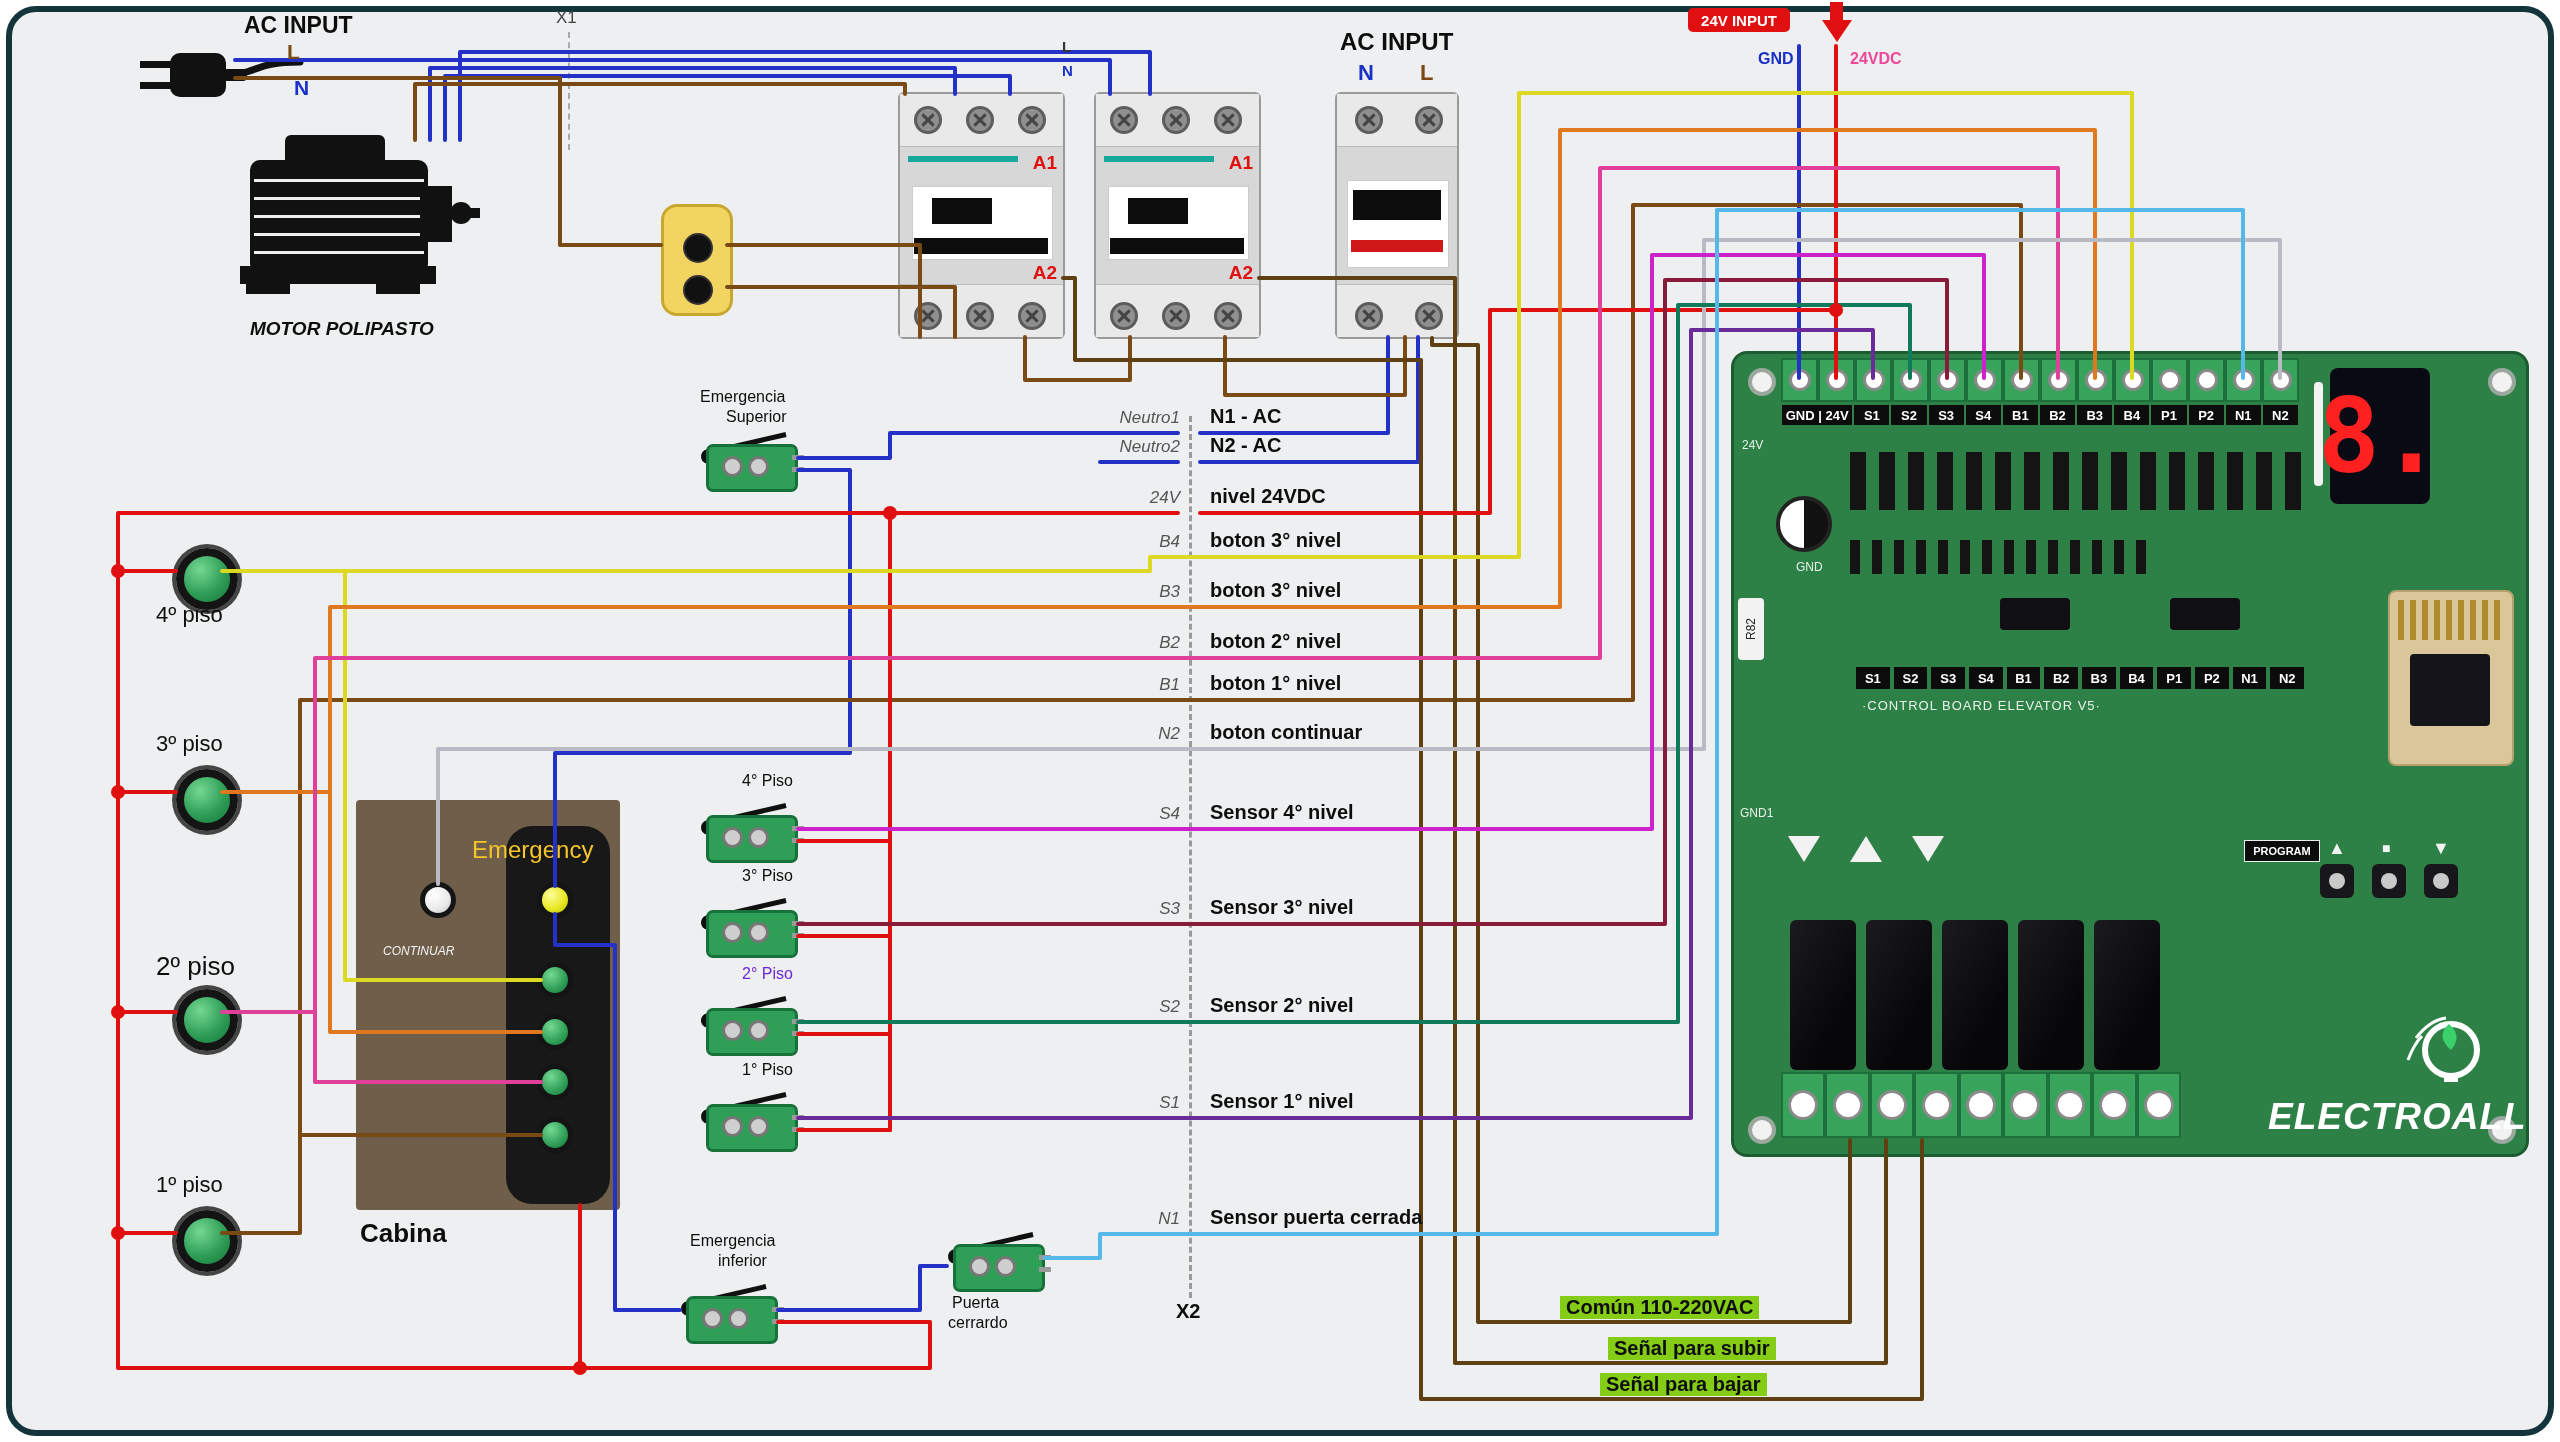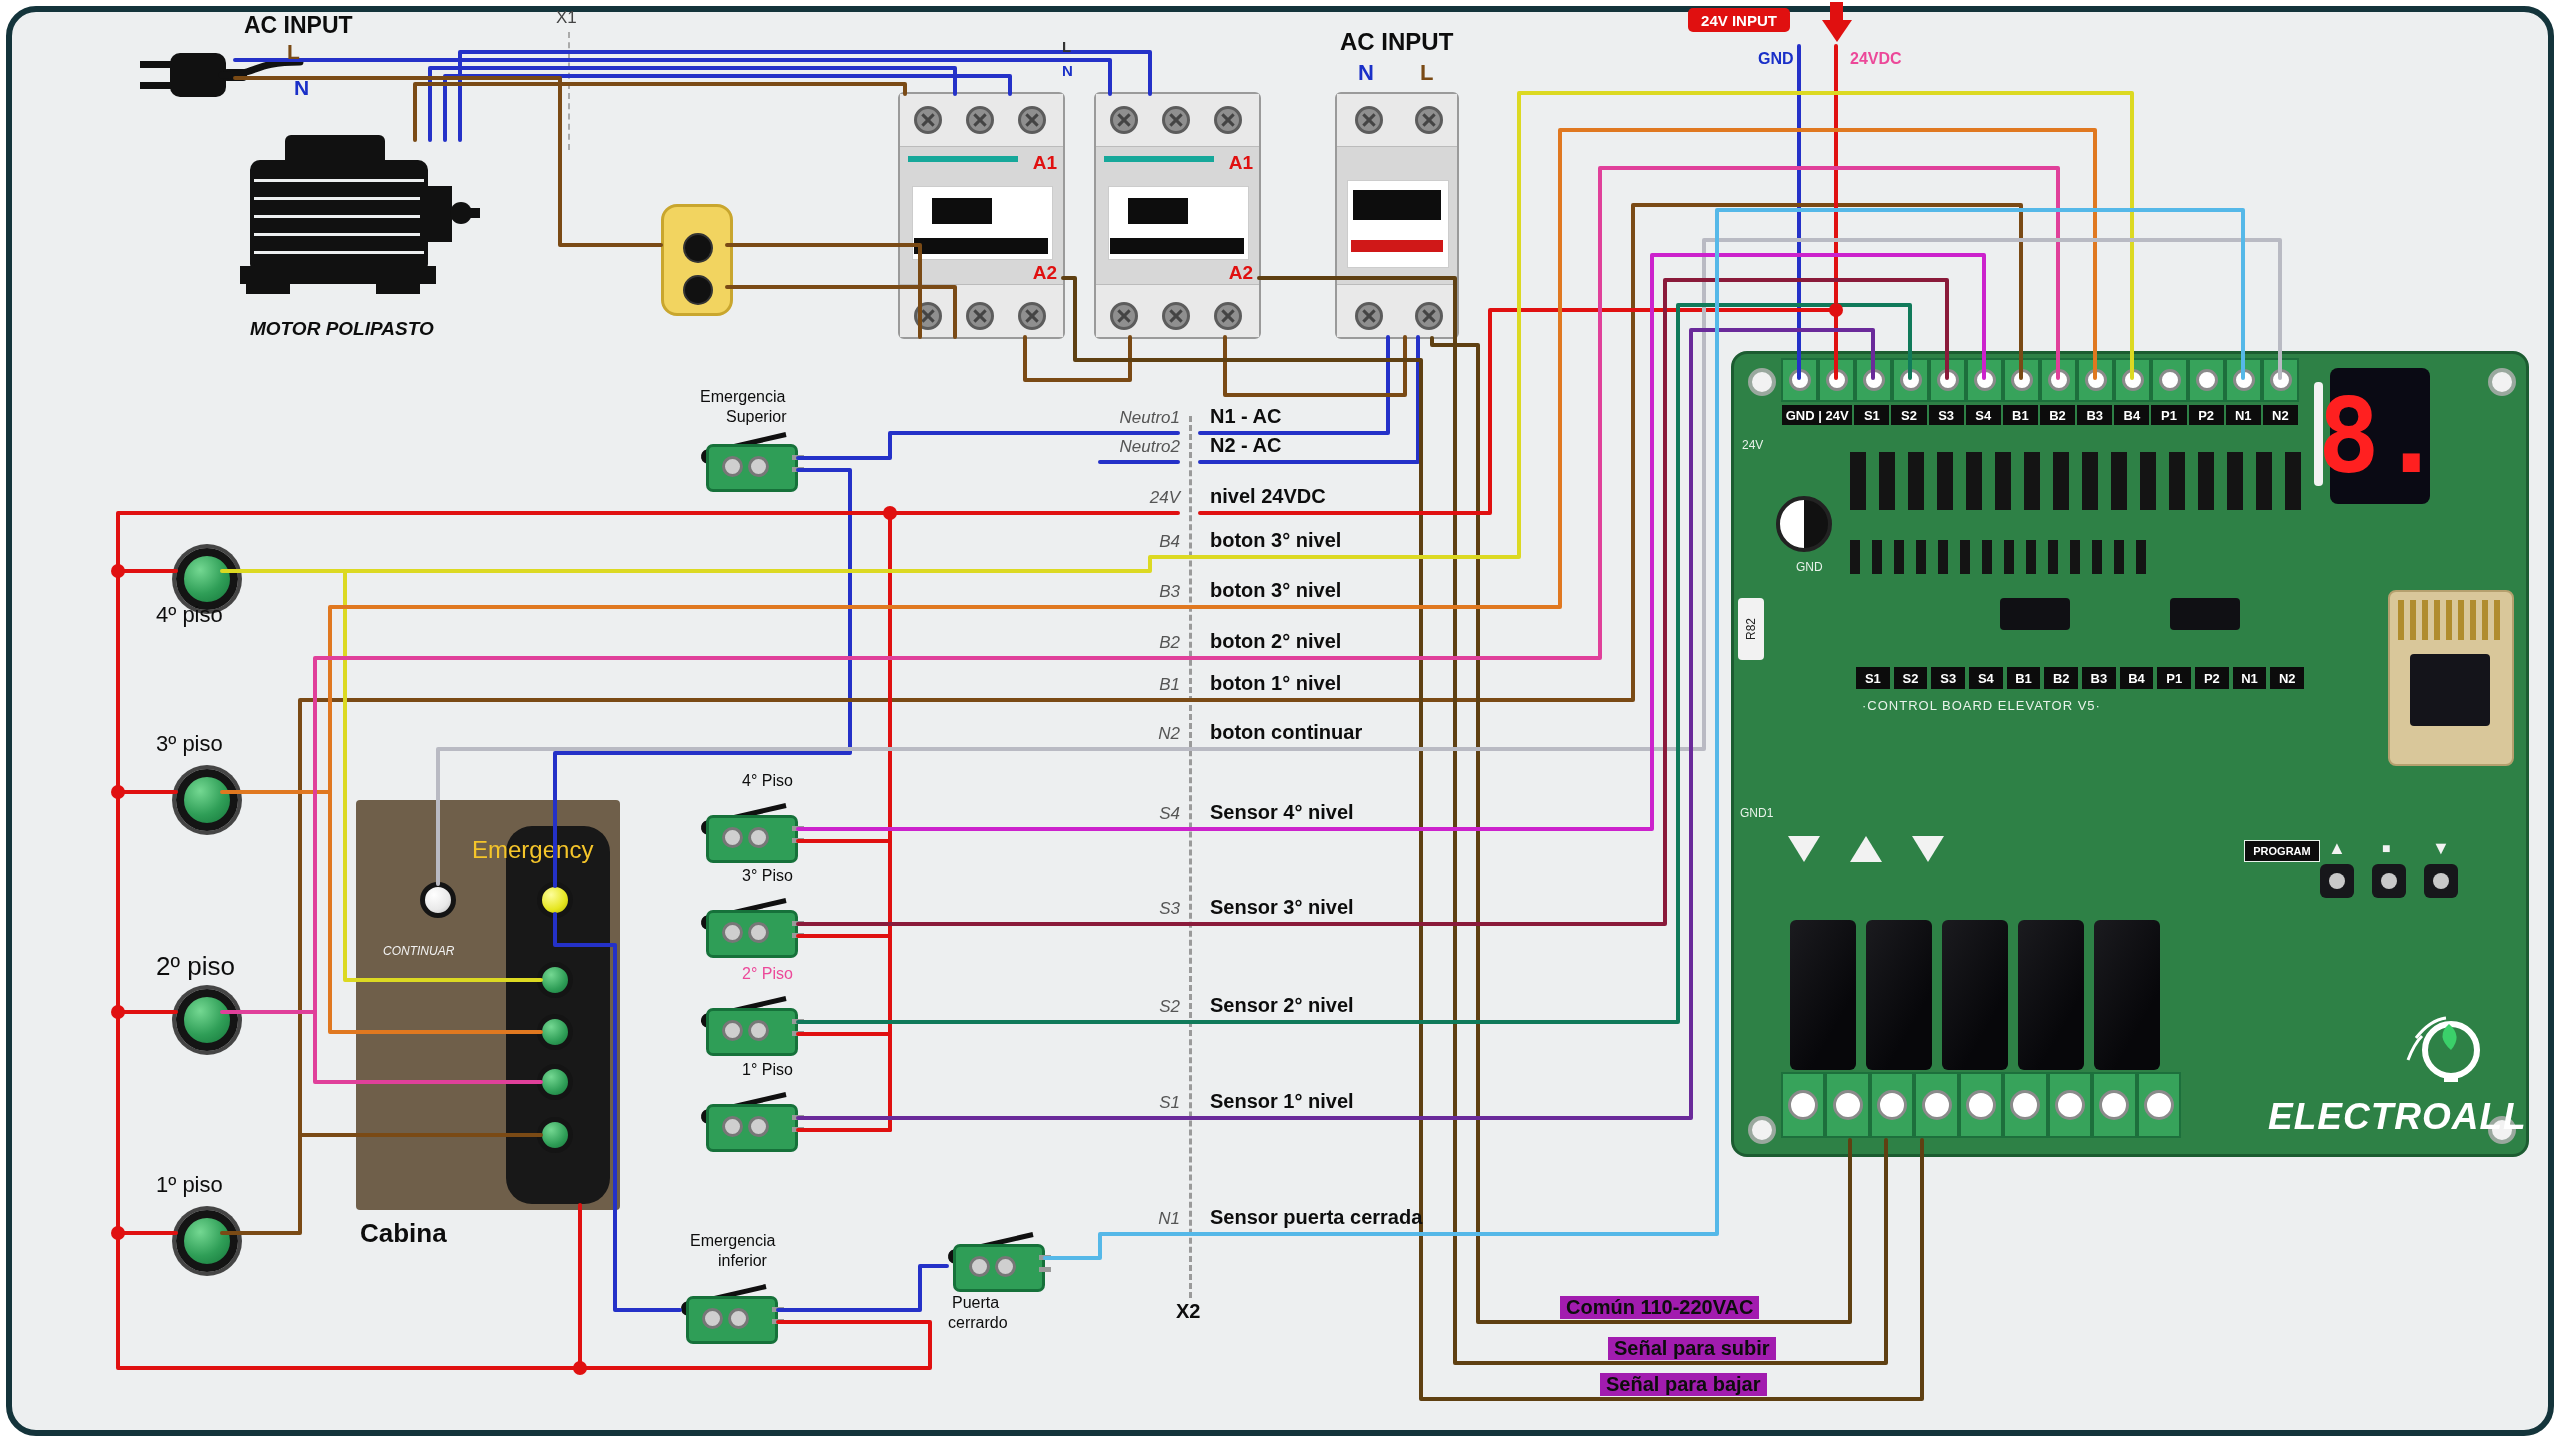--- a/index.html
+++ b/index.html
@@ -56,21 +56,21 @@
   .whtri{position:absolute;width:0;height:0;z-index:12;}
   .pbtn{position:absolute;width:34px;height:34px;background:#17171b;border-radius:6px;z-index:12;}
   .pbtn::after{content:"";position:absolute;width:16px;height:16px;border-radius:50%;background:#c9c9c9;left:50%;top:50%;transform:translate(-50%,-50%);}
   
   .motorwrap{position:absolute;z-index:12;}
   
   .rail{position:absolute;left:1189px;top:416px;height:882px;border-left:3px dashed #9a9a9a;z-index:6;}
   .row{position:absolute;left:1000px;width:700px;z-index:60;}
   .pin{display:inline-block;width:180px;text-align:right;font-style:italic;font-size:17px;color:#555;}
   .sig{margin-left:30px;font-weight:bold;font-size:20px;color:#0d0d0d;}
-  .outlab{position:absolute;font-weight:bold;font-size:20px;color:#0d0d0d;background:#a21caf;padding:0 6px;z-index:60;}
+  .outlab{position:absolute;font-weight:bold;font-size:20px;color:#0d0d0d;background:#84cc16;padding:0 6px;z-index:60;}
 </style>
 </head>
 <body>
 
 <div class="frame"></div>
 
 <div class="comp abs" style="left:135px;top:45px;width:110px;height:60px;z-index:12;">
   <div class="abs" style="left:35px;top:8px;width:56px;height:44px;background:#111;border-radius:10px;"></div>
   <div class="abs" style="left:5px;top:16px;width:32px;height:7px;background:#111;"></div>
   <div class="abs" style="left:5px;top:37px;width:32px;height:7px;background:#111;"></div>
@@ -218,21 +218,21 @@
   <div class="lever">
       <div class="knob"></div>
     </div>
     <div class="body"></div>
   <div class="scr1"></div>
     <div class="scr2"></div>
     <div class="pin1"></div>
     <div class="pin2"></div>
 </div>
 
-<div class="t lab" style="left:742px;top:965px;font-size:16px;color:#ec4899;">2° Piso</div>
+<div class="t lab" style="left:742px;top:965px;font-size:16px;color:#6d28d9;">2° Piso</div>
 <div class="sw" style="left:700px;top:986px;">
   <div class="lever">
       <div class="knob"></div>
     </div>
     <div class="body"></div>
   <div class="scr1"></div>
     <div class="scr2"></div>
     <div class="pin1"></div>
     <div class="pin2"></div>
 </div>

